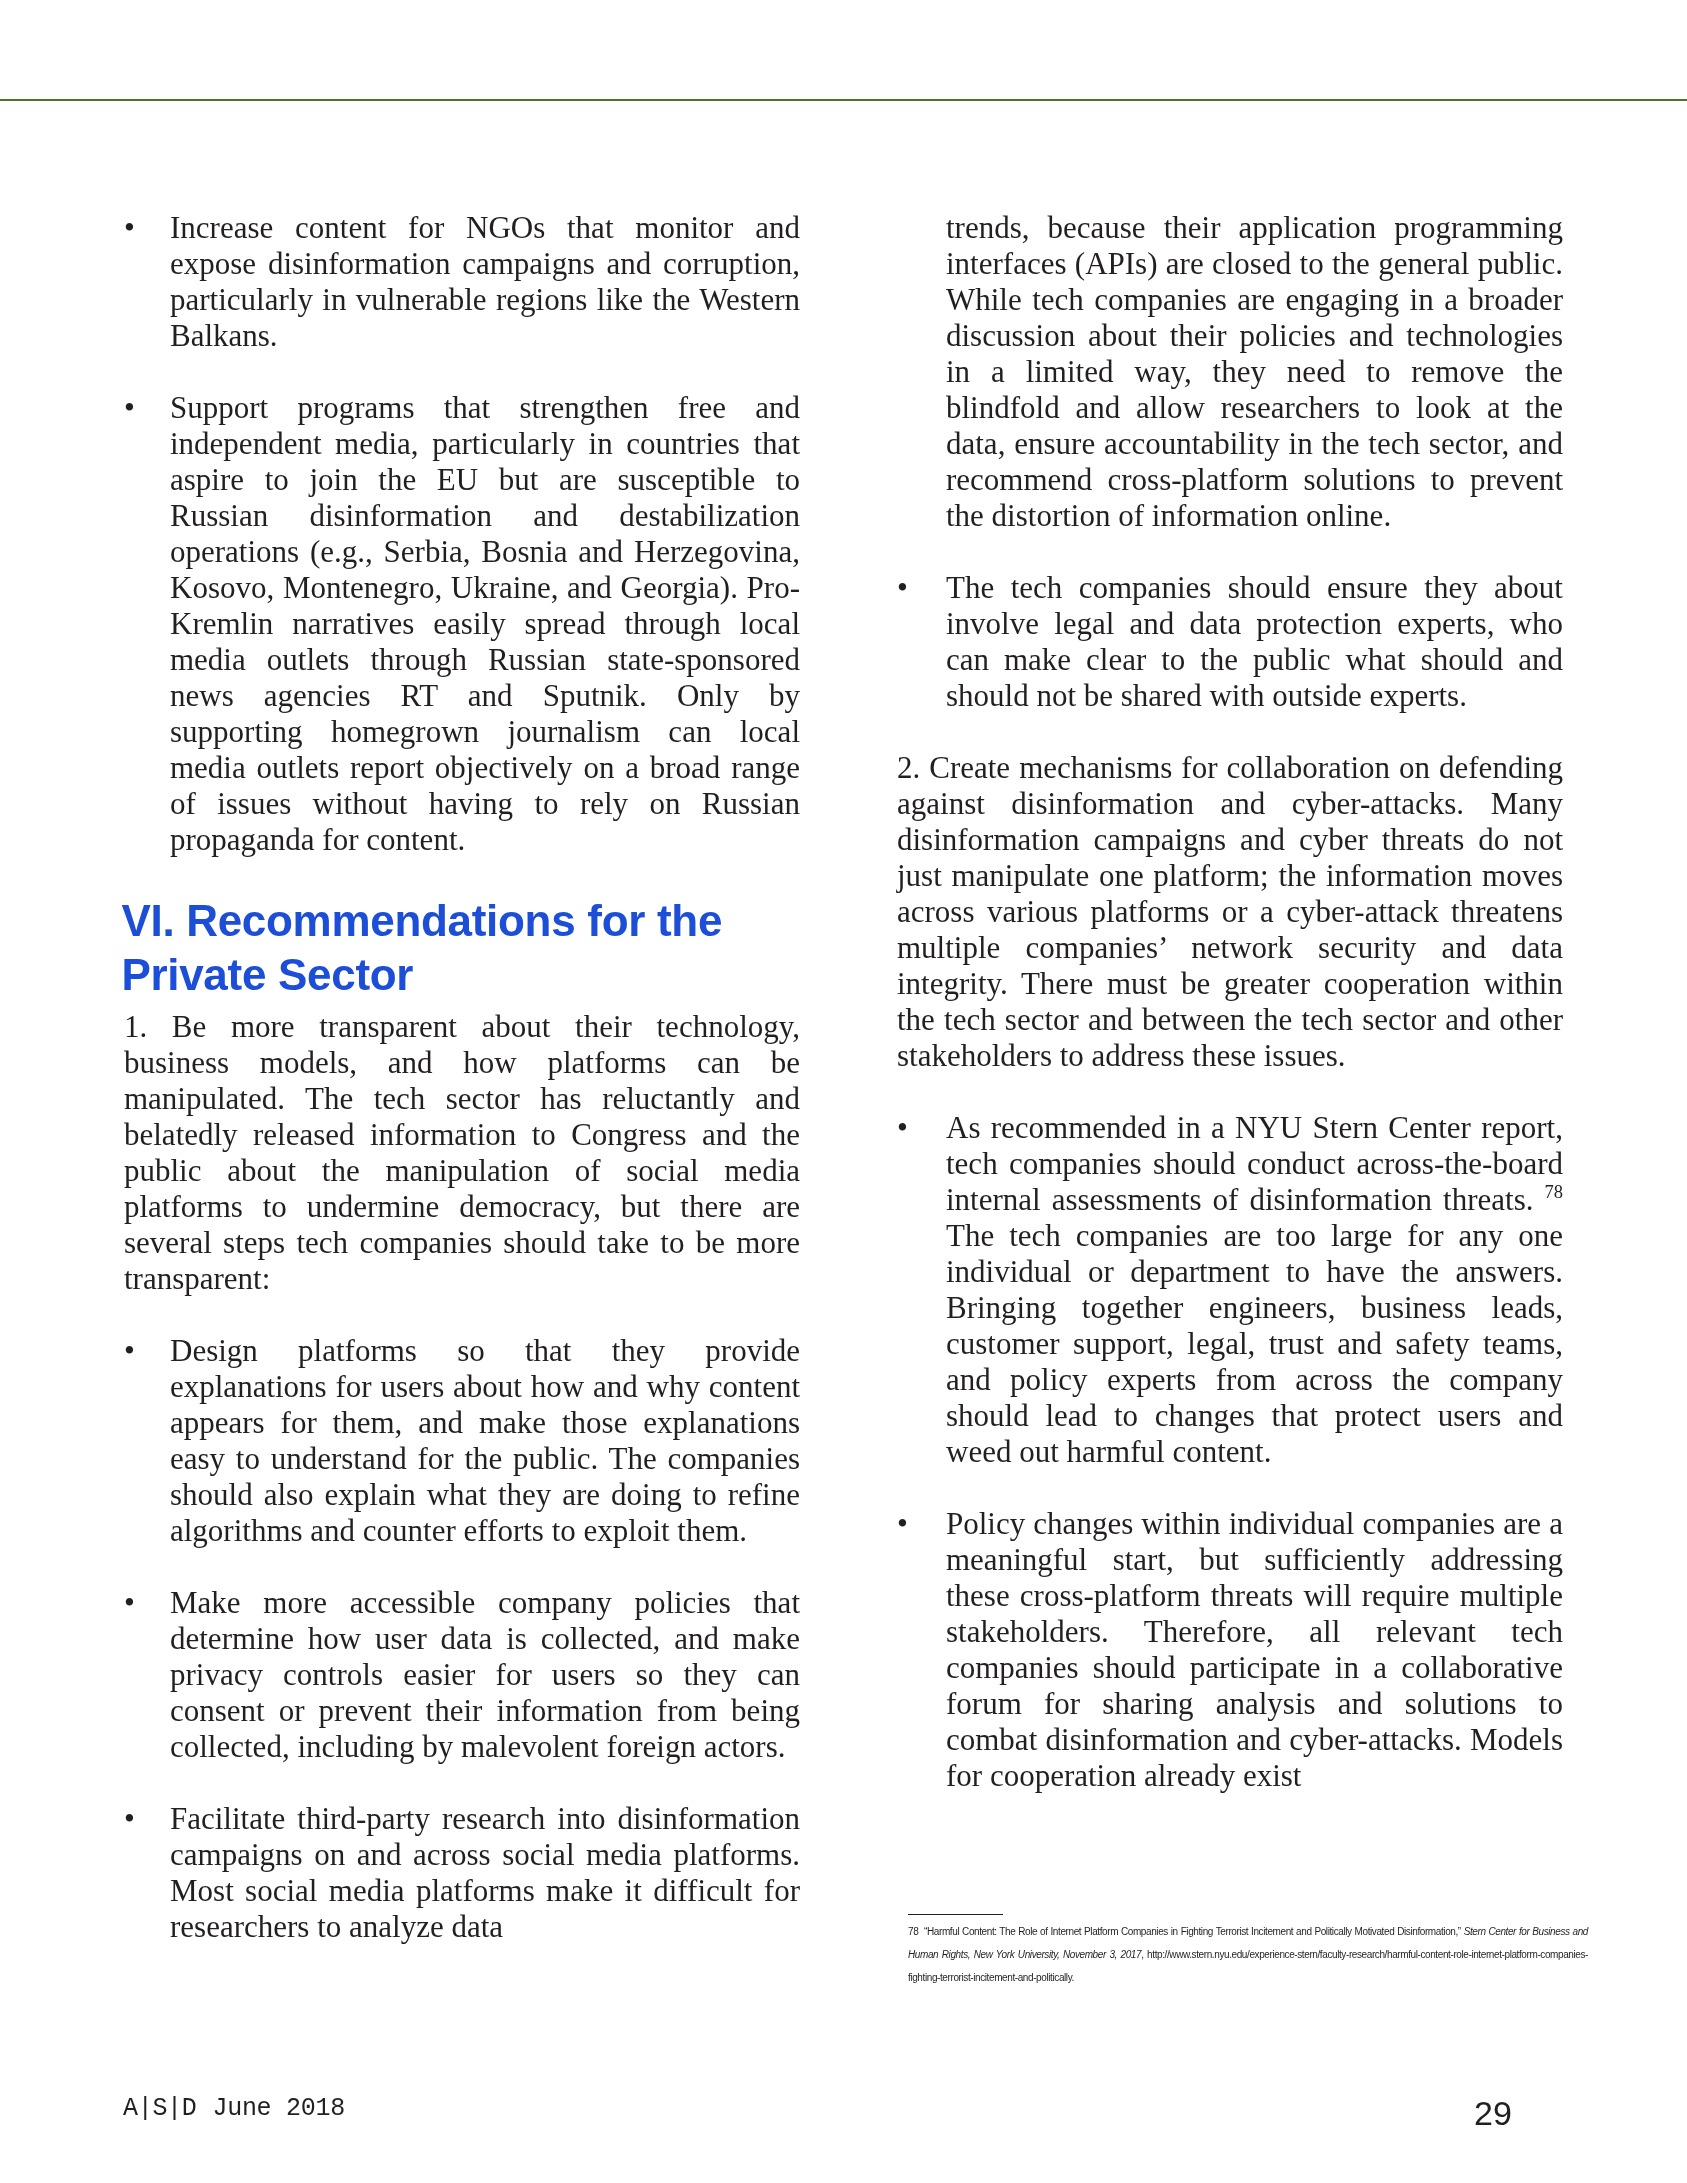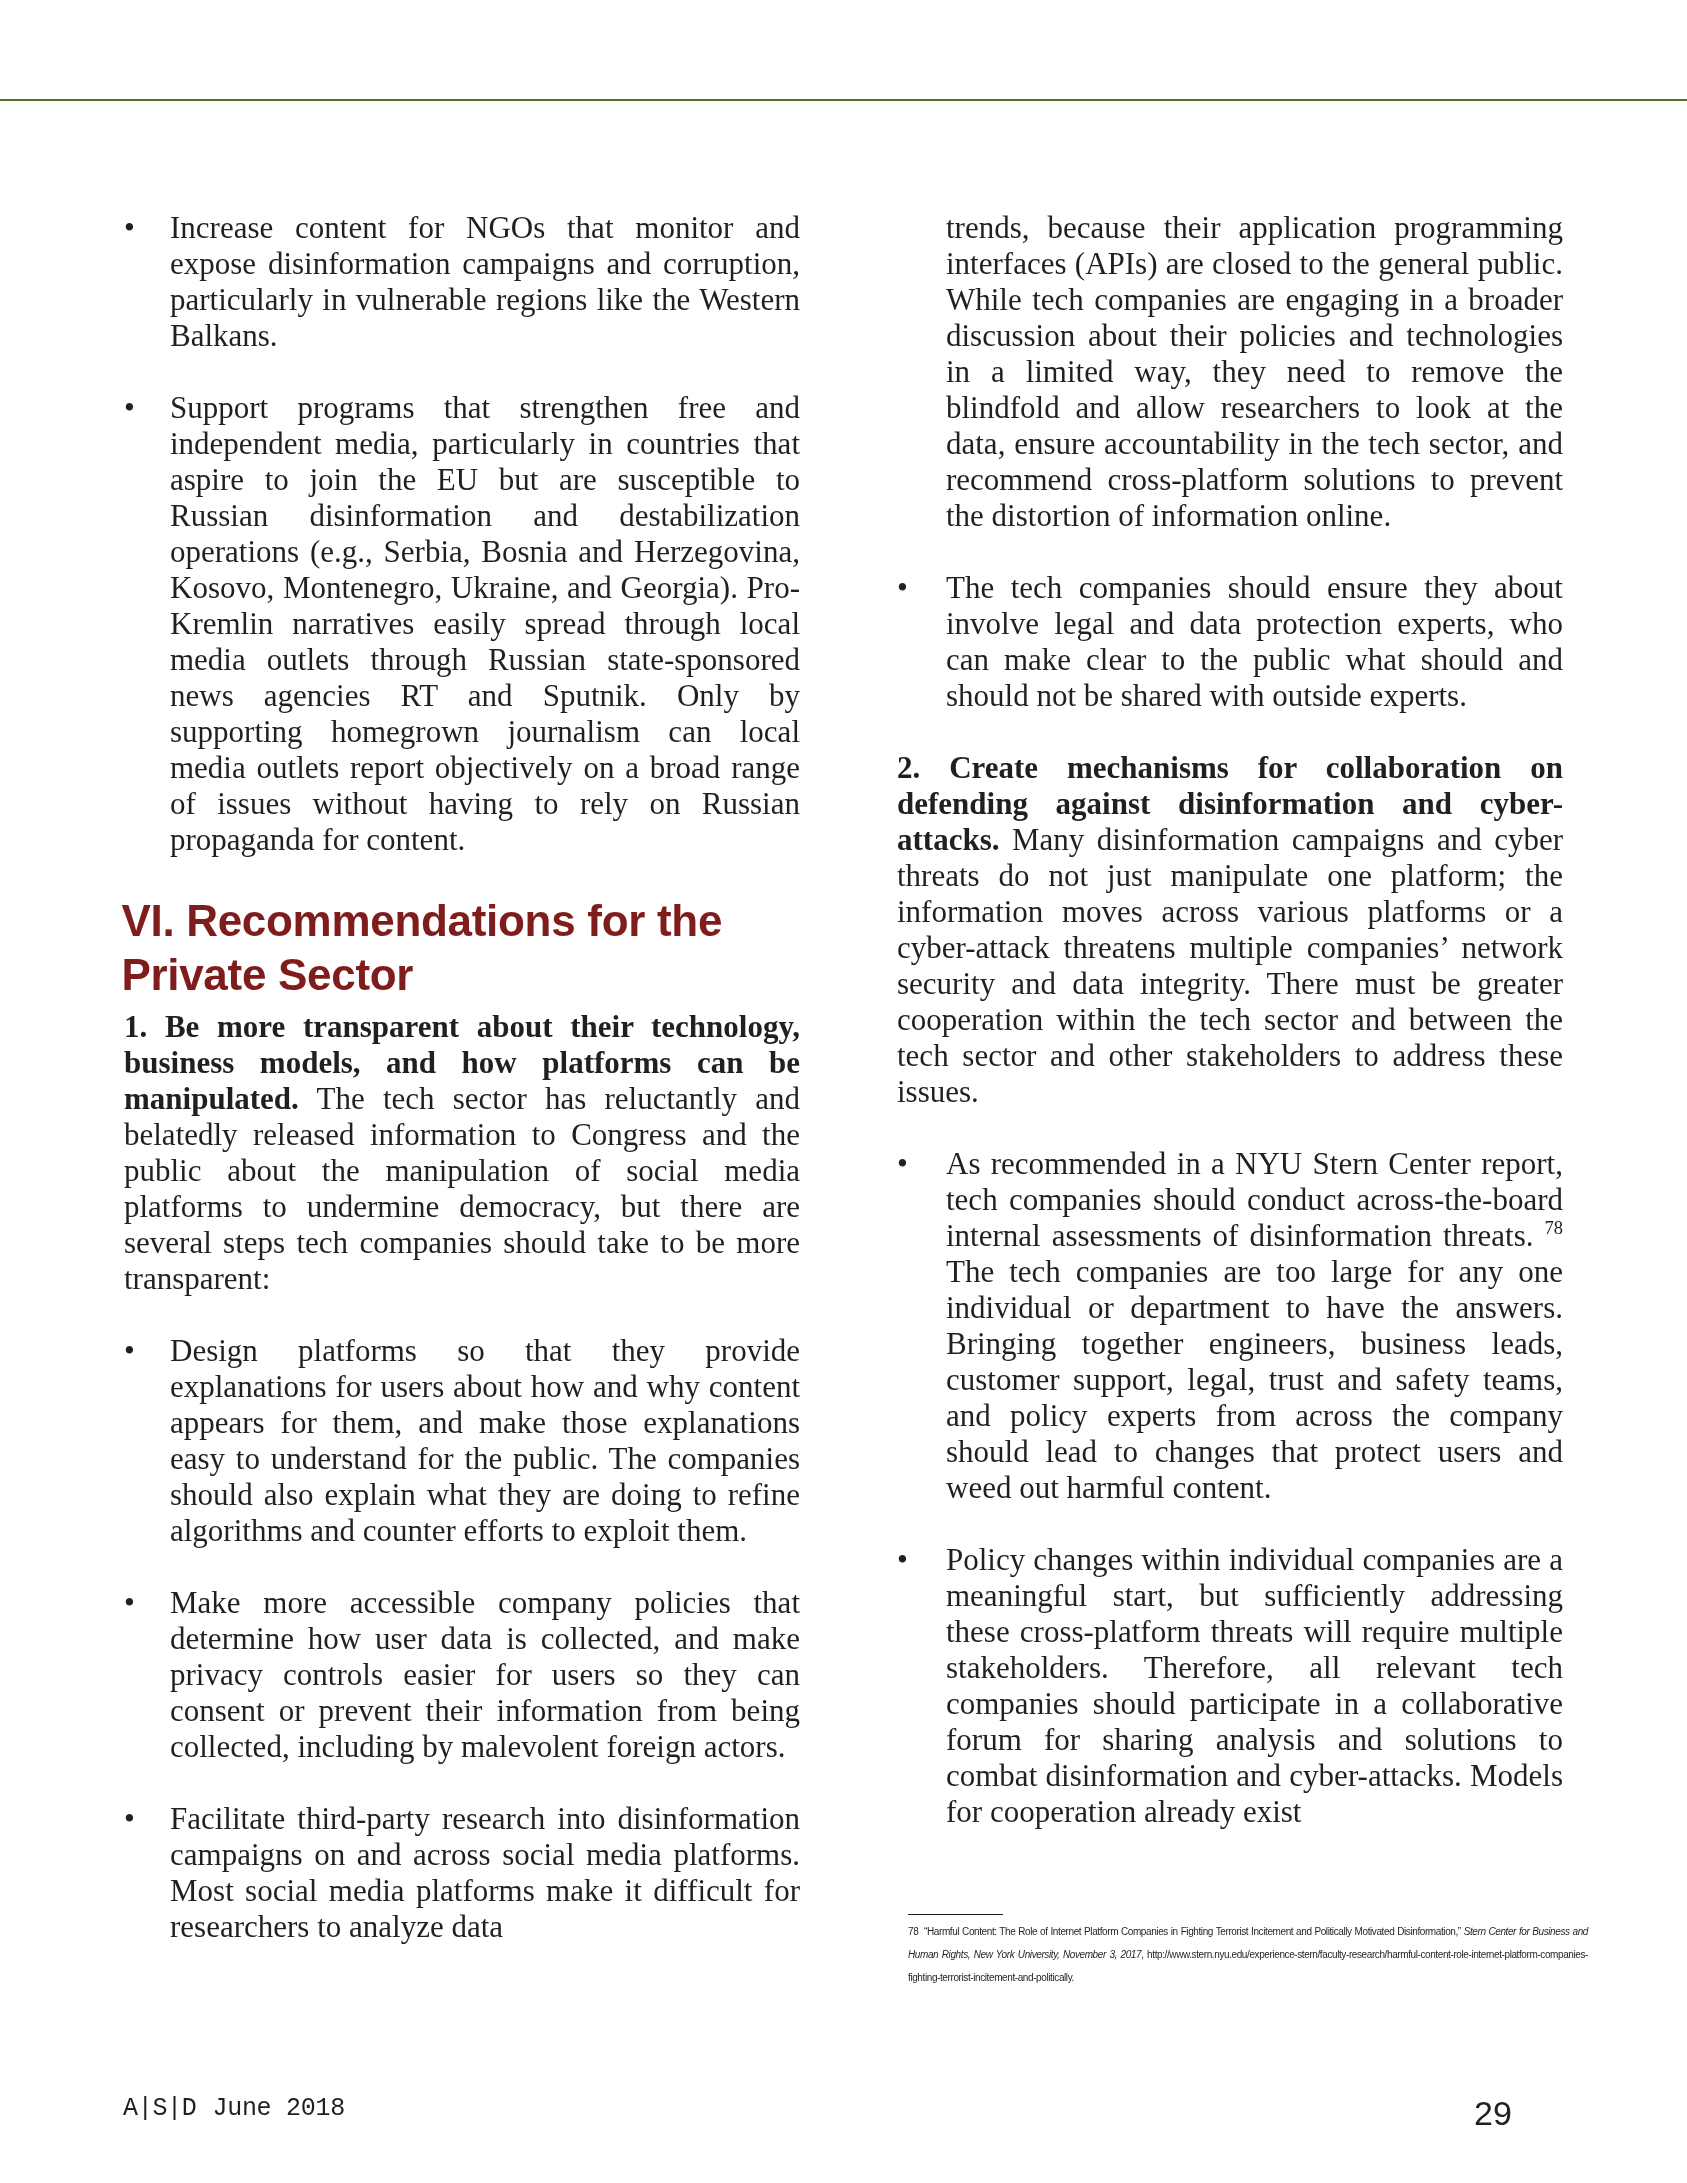--- a/index.html
+++ b/index.html
@@ -5,22 +5,22 @@
   html, body { margin: 0; padding: 0; background: #ffffff; }
   body { width: 1687px; height: 2183px; position: relative; overflow: hidden; color: #231f20; }
   .rule-top { position: absolute; left: 0; top: 99px; width: 1687px; height: 2px; background: #4e7325; }
   .col { position: absolute; top: 210px; font-family: "Liberation Serif", "DejaVu Serif", serif; font-size: 31px; line-height: 36px; }
   .col-left { left: 124px; width: 676px; }
   .col-right { left: 897px; width: 666px; }
   .bullet { position: relative; padding-left: 46px; text-align: justify; margin: 0 0 36px 0; }
   .bullet .dot { position: absolute; left: 0; top: 0; width: 13.2px; text-align: left; }
   .para { text-align: justify; margin: 0 0 36px 0; }
   .cont { padding-left: 49px; text-align: justify; margin: 0 0 36px 0; }
-  .heading { font-family: "Liberation Sans", "DejaVu Sans", sans-serif; font-weight: bold; color: #7f1d1d; font-size: 44px; line-height: 54px; margin: 13.2px 0 6.6px -2.6px; letter-spacing: -0.3px; }
-  .b { font-weight: bold; }
+  .heading { font-family: "Liberation Sans", "DejaVu Sans", sans-serif; font-weight: bold; color: #1d4ed8; font-size: 44px; line-height: 54px; margin: 13.2px 0 6.6px -2.6px; letter-spacing: -0.3px; }
+  .b { font-weight: normal; }
   sup { font-size: 18.5px; line-height: 0; vertical-align: 12px; }
   .fn-rule { position: absolute; left: 908px; top: 1914px; width: 95px; height: 1.3px; background: #231f20; }
   .footnote { position: absolute; left: 908px; top: 1920px; width: 680px; font-family: "Liberation Sans", "DejaVu Sans", sans-serif; font-size: 10px; line-height: 23px; text-align: justify; color: #231f20; letter-spacing: -0.4px; }
   .footnote i { font-style: italic; }
   .footer-left { position: absolute; left: 123px; top: 2094px; font-family: Liberation Mono, monospace; font-size: 25px; color: #231f20; letter-spacing: -0.3px; }
   .footer-left .date { margin-left: 16px; }
   .footer-right { position: absolute; left: 1474px; top: 2094px; font-family: "Liberation Sans", "DejaVu Sans", sans-serif; font-size: 34px; color: #231f20; }
 </style>
 </head>
 <body>

